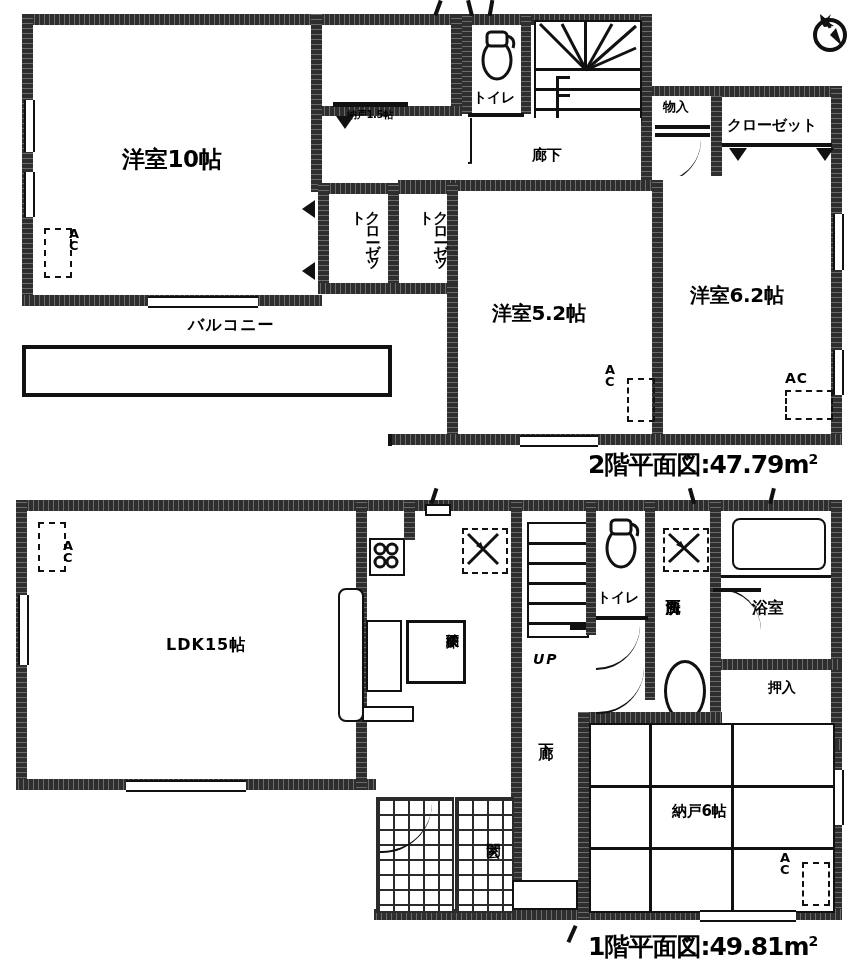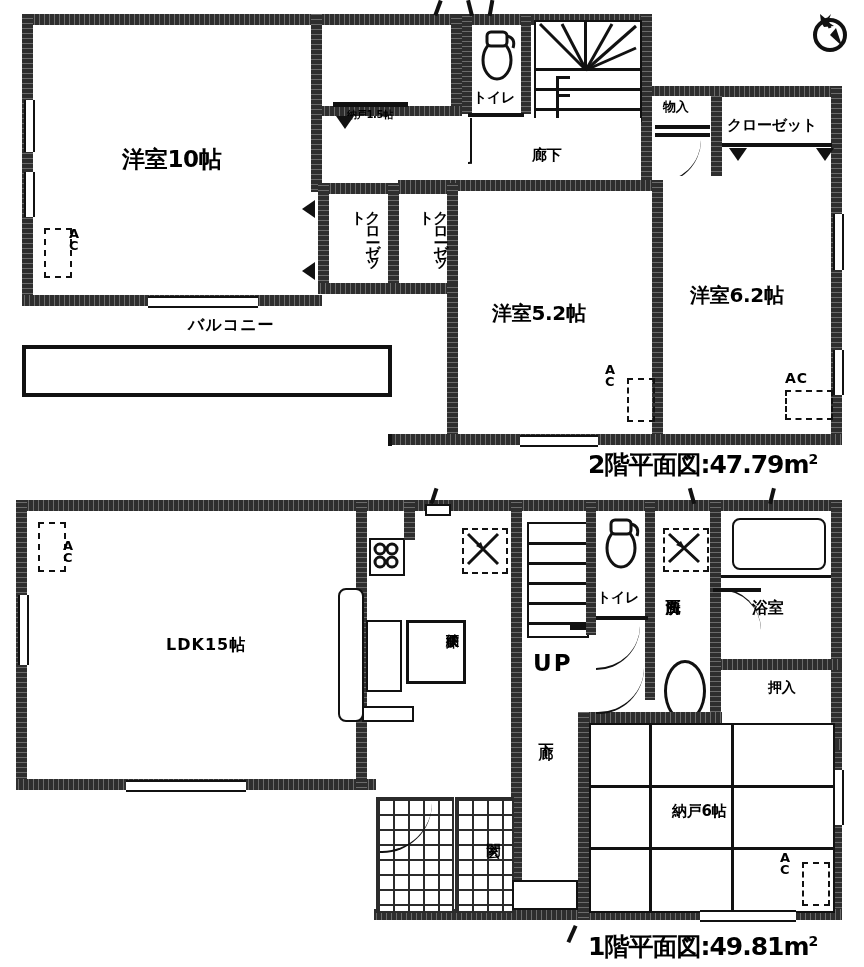--- a/index.html
+++ b/index.html
@@ -260,21 +260,21 @@
     <div class="wall wallv hatch" style="left:511px;top:500px;width:11px;height:230px;"></div>
 
     <div class="stair" style="left:527px;top:522px;width:58px;height:112px;">
       <i style="left:0;top:18px;width:58px;height:3px;"></i>
       <i style="left:0;top:38px;width:58px;height:3px;"></i>
       <i style="left:0;top:58px;width:58px;height:3px;"></i>
       <i style="left:0;top:78px;width:58px;height:3px;"></i>
       <i style="left:0;top:98px;width:58px;height:3px;"></i>
     </div>
     <div class="thin" style="left:570px;top:625px;width:26px;height:5px;"></div>
-    <div class="lbl" style="left:533px;top:652px;font-size:23px;letter-spacing:2px;">UP</div>
+    <div class="lbl" style="left:533px;top:652px;font-size:14px;letter-spacing:2px;font-style:italic;">UP</div>
 
     <div class="wall wallv hatch" style="left:586px;top:500px;width:10px;height:135px;"></div>
     <div class="wall wallv hatch" style="left:645px;top:500px;width:10px;height:200px;"></div>
     <div class="room" style="left:596px;top:511px;width:49px;height:92px;"></div>
     <svg style="position:absolute;left:600px;top:514px;" width="42" height="58" viewBox="0 0 42 58">
       <ellipse cx="21" cy="34" rx="14" ry="19" fill="#fff" stroke="#111" stroke-width="3"></ellipse>
       <rect x="11" y="6" width="20" height="14" rx="4" fill="#fff" stroke="#111" stroke-width="3"></rect>
       <path d="M31 10 q9 2 6 12" fill="none" stroke="#111" stroke-width="3"></path>
     </svg>
     <div class="lbl" style="left:597px;top:590px;font-size:14px;">トイレ</div>

